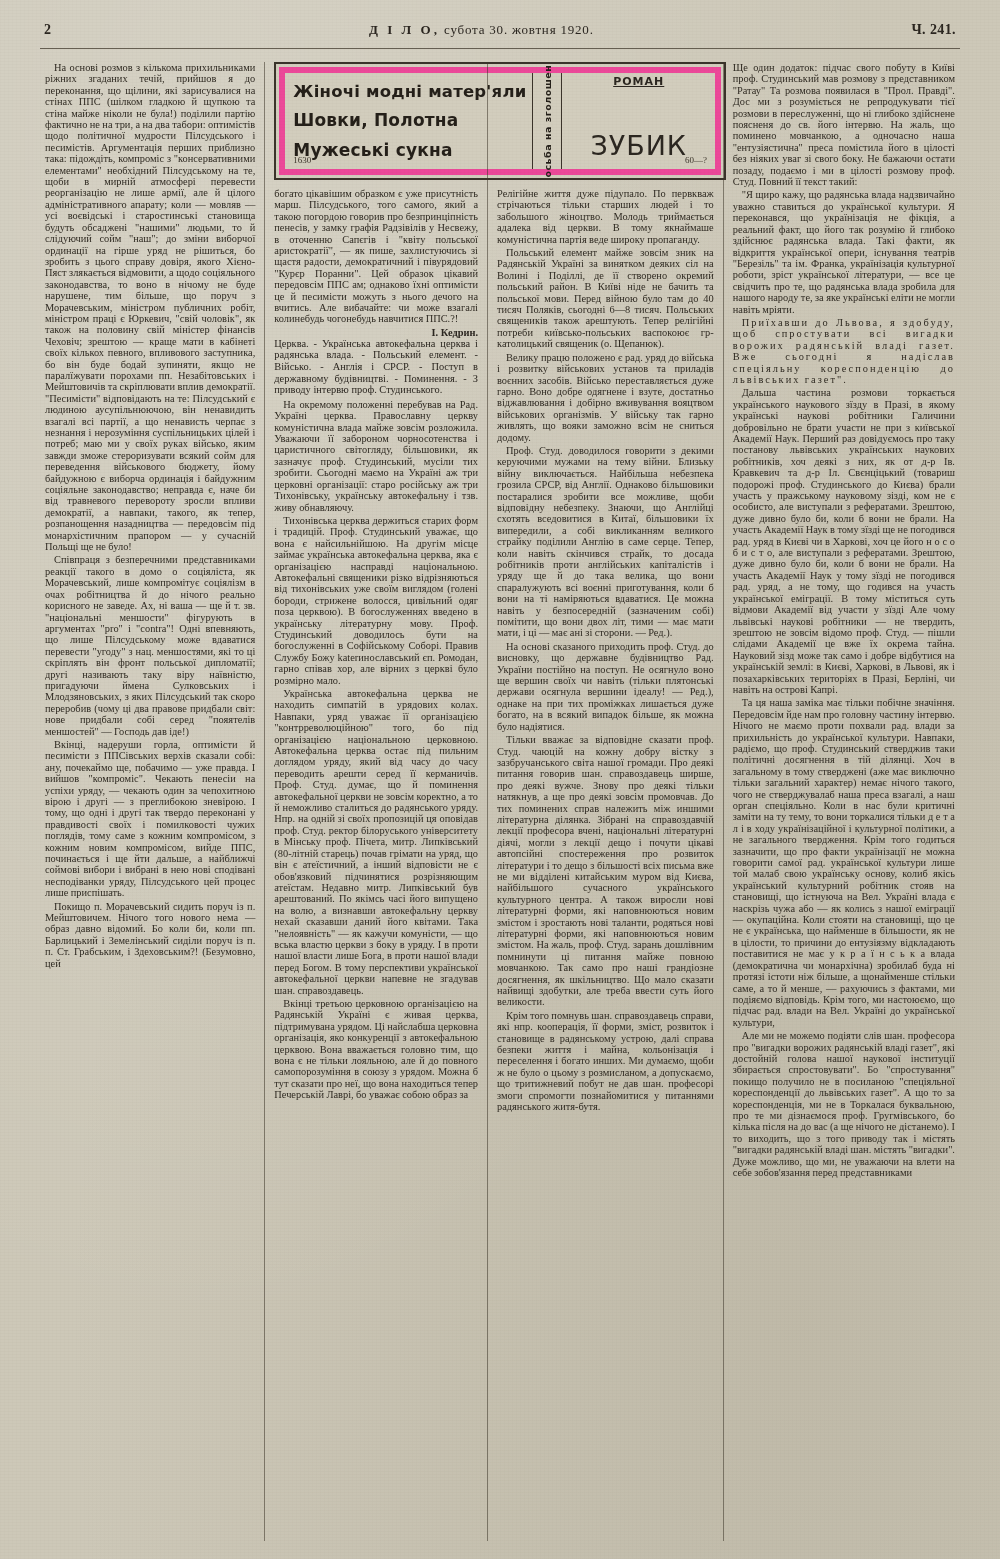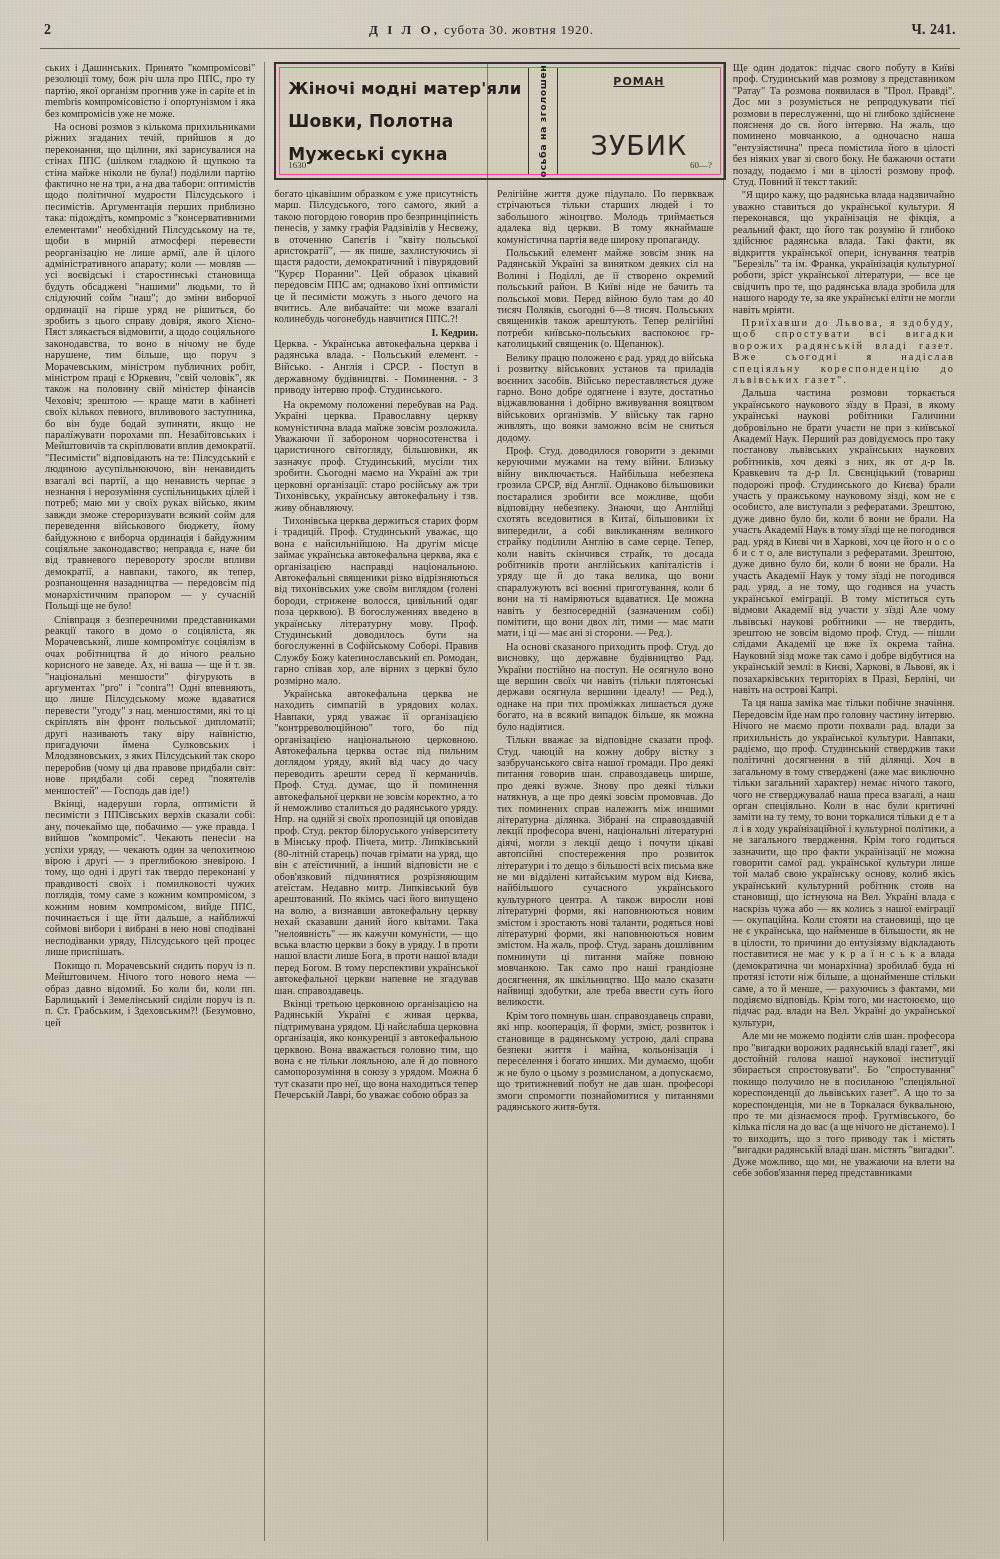--- a/index.html
+++ b/index.html
@@ -110,21 +110,21 @@
     margin: 0 0 8px 0;
     border: 2px solid #3a332a;
     background: #d2cdbd;
     height: 118px;
     box-sizing: border-box;
     overflow: hidden;
   }
   .ad-inner {
     position: absolute;
     inset: 3px;
-    border: 1px solid #ec4899;
+    border: 6px solid #ec4899;
     display: flex;
   }
   .ad-left {
     flex: 1.55;
     display: flex;
     flex-direction: column;
     justify-content: space-around;
     padding: 4px 6px 4px 8px;
     box-sizing: border-box;
   }
@@ -255,21 +255,20 @@
       <span class="paper">Д І Л О,</span>
       <span>субота 30. жовтня 1920.</span>
     </div>
     <div class="issue">Ч. 241.</div>
   </div>
   <div class="rule-top"></div>
 
   <div class="cols">
 
     <div class="col c1">
-      <p class="body noind">ських і Дашинських. Принято "компромісові" резолюції тому, бож річ шла про ППС, про ту партію, якої організм прогнив уже in capite et in membris компромісовістю і опортунізмом і яка без компромісів уже не може.</p>
       <p class="body">На основі розмов з кількома прихильниками ріжних згаданих течій, прийшов я до переконання, що щілини, які зарисувалися на стінах ППС (шілком гладкою й щупкою та стіна майже ніколи не була!) поділили партію фактично не на три, а на два табори: оптимістів щодо політичної мудрости Пілсудського і песимістів. Аргументація перших приблизно така: підождіть, компроміс з "консервативними елементами" необхідний Пілсудському на те, щоби в мирній атмосфері перевести реорганізацію не лише армії, але й цілого адміністративного апарату; коли — мовляв — усі воєвідські і старостинські становища будуть обсаджені "нашими" людьми, то й слідуючий сойм "наш"; до зміни виборчої ординації на гірше уряд не рішиться, бо зробить з цього справу довіря, якого Хієно-Пяст злякається відмовити, а щодо соціяльного законодавства, то воно в нічому не буде нарушене, тим більше, що поруч з Морачевським, міністром публичних робіт, міністром праці є Юркевич, "свій чоловік", як також на половину свій міністер фінансів Чеховіч; зрештою — краще мати в кабінеті своїх кількох певного, впливового заступника, бо він буде бодай зупиняти, якщо не паралїжувати порохами пп. Незабітовських і Мейштовичів та скріплювати вплив демократії. "Песимісти" відповідають на те: Пілсудський є людиною аусупільнюючою, він ненавидить взагалі всі партії, а що ненависть черпає з незнання і нерозуміння суспільницьких цілей і потреб; маю ми у своїх руках військо, яким завжди зможе стероризувати всякий сойм для переведення військового бюджету, йому байдужною є виборча ординація і байдужним соціяльне законодавство; неправда є, наче би від травневого перевороту зросли впливи демократії, а навпаки, такого, як тепер, розпанощення назадництва — передовсім під монархістичним прапором — у сучасній Польщі ще не було!</p>
       <p class="body">Співпраця з безперечними представниками реакції такого в домо о соціяліста, як Морачевський, лише компромітує соціялізм в очах робітництва й до нічого реально корисного не заведе. Ах, ні ваша — ще й т. зв. "національні меншости" фігурують в аргументах "pro" і "contra"! Одні впевняють, що лише Пілсудському може вдаватися перевести "угоду" з нац. меншостями, які то ці скріплять він фронт польської дипломатії; другі називають таку віру наївністю, пригадуючи ймена Сулковських і Млодзяновських, з яких Пілсудський так скоро переробив (чому ці два правове придбали світ: нове придбали собі серед "пояятелів меншостей" — Господь дав іде!)</p>
       <p class="body">Вкінці, надеруши горла, оптимісти й песимісти з ППСівських верхів сказали собі: ану, почекаймо ще, побачимо — уже правда. І вийшов "компроміс". Чекають пенесіи на успіхи уряду, — чекають один за чепохитною вірою і другі — з преглибокою зневірою. І тому, що одні і другі так твердо переконані у правдивості своїх і помилковості чужих поглядів, тому саме з кожним компромісом, з кожним новим компромісом, вийде ППС, починається і ще йти дальше, а найближчі соймові вибори і вибрані в нею нові сподівані несподіванки уряду, Пілсудського цей процес лише приспішать.</p>
       <p class="body">Покищо п. Морачевський сидить поруч із п. Мейштовичем. Нічого того нового нема — образ давно відомий. Бо коли би, коли пп. Барлицький і Земелінський сиділи поруч із п. п. Ст. Грабським, і Здеховським?! (Безумовно, цей</p>
     </div>
 
     <div class="col c2">
 
       <div class="ad" style="margin-left:0; margin-right:-248px;">
         <div class="ad-inner">

